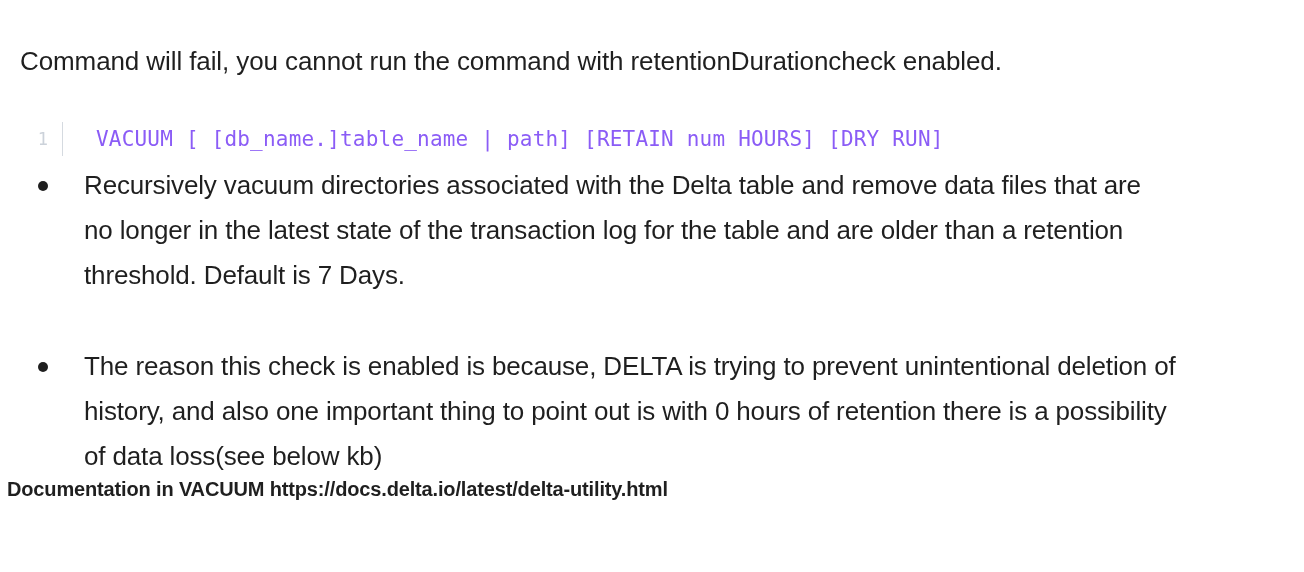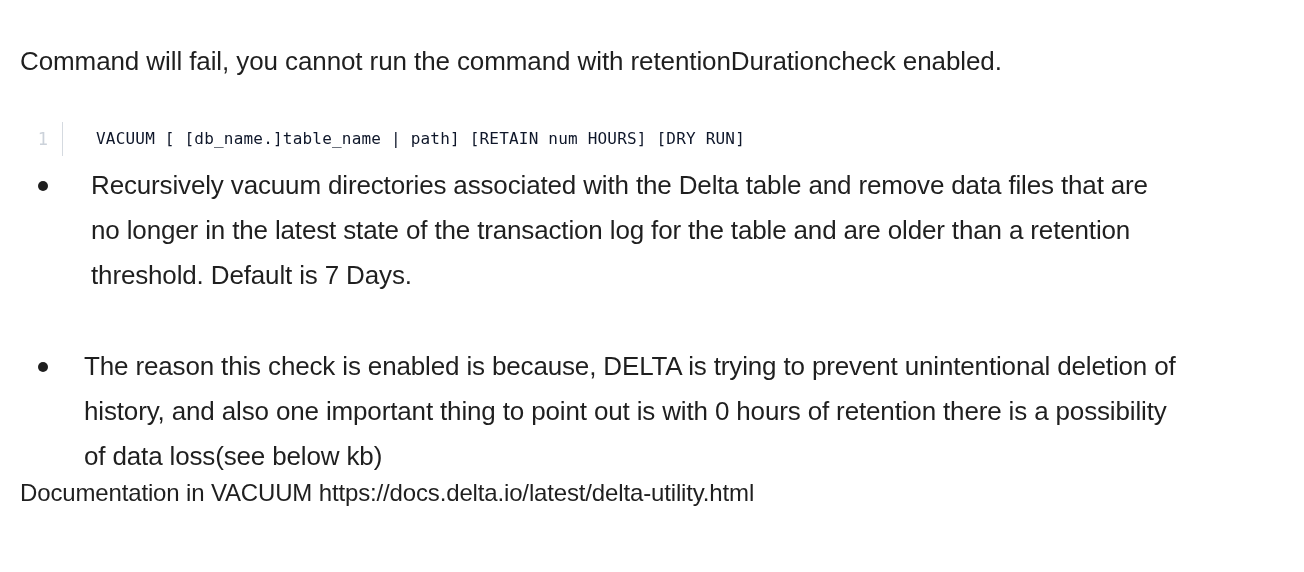--- a/index.html
+++ b/index.html
@@ -61,24 +61,24 @@
   }
   .code-divider {
     width: 1px;
     height: 34px;
     background: #d5dae0;
     margin-right: 0px;
   }
   .code-line {
     padding-left: 33px;
     font-family: "DejaVu Sans Mono", monospace;
-    font-size: 16px;
+    font-size: 21px;
     line-height: 38px;
     letter-spacing: 0.2px;
-    color: #0f172a;
+    color: #8b5cf6;
     white-space: pre;
   }
 
   
   .bullets {
     position: absolute;
     left: 20px;
     top: 163px;
     width: 1200px;
     margin: 0;
@@ -102,32 +102,33 @@
     top: 18px;
     width: 10px;
     height: 10px;
     border-radius: 50%;
     background: #1f1f1f;
   }
   .bullet-text {
     display: block;
     max-width: 1090px;
   }
-  .bullet-item:nth-child(1) .bullet-text { max-width: 1085px; margin-left: 7px; }
+  .bullet-item:nth-child(1) .bullet-text { max-width: 1085px; }
   .bullet-item:nth-child(2) .bullet-text { max-width: 1105px; margin-top: 46px; }
 
   
   .doc-line {
     position: absolute;
-    left: 20px;
-    font-size: 24px;
+    left: 7px;
+    font-size: 20px;
     line-height: 38px;
     letter-spacing: -0.15px;
     color: #1f1f1f;
     white-space: nowrap;
+    font-weight: bold;
   }
   .doc-line.line-1 { top: 450px; }
   .doc-line.line-2 { top: 508px; }
 </style>
 </head>
 <body>
 
 <div class="page">
 
   <p class="intro">Command will fail, you cannot run the command with retentionDurationcheck enabled.</p>

